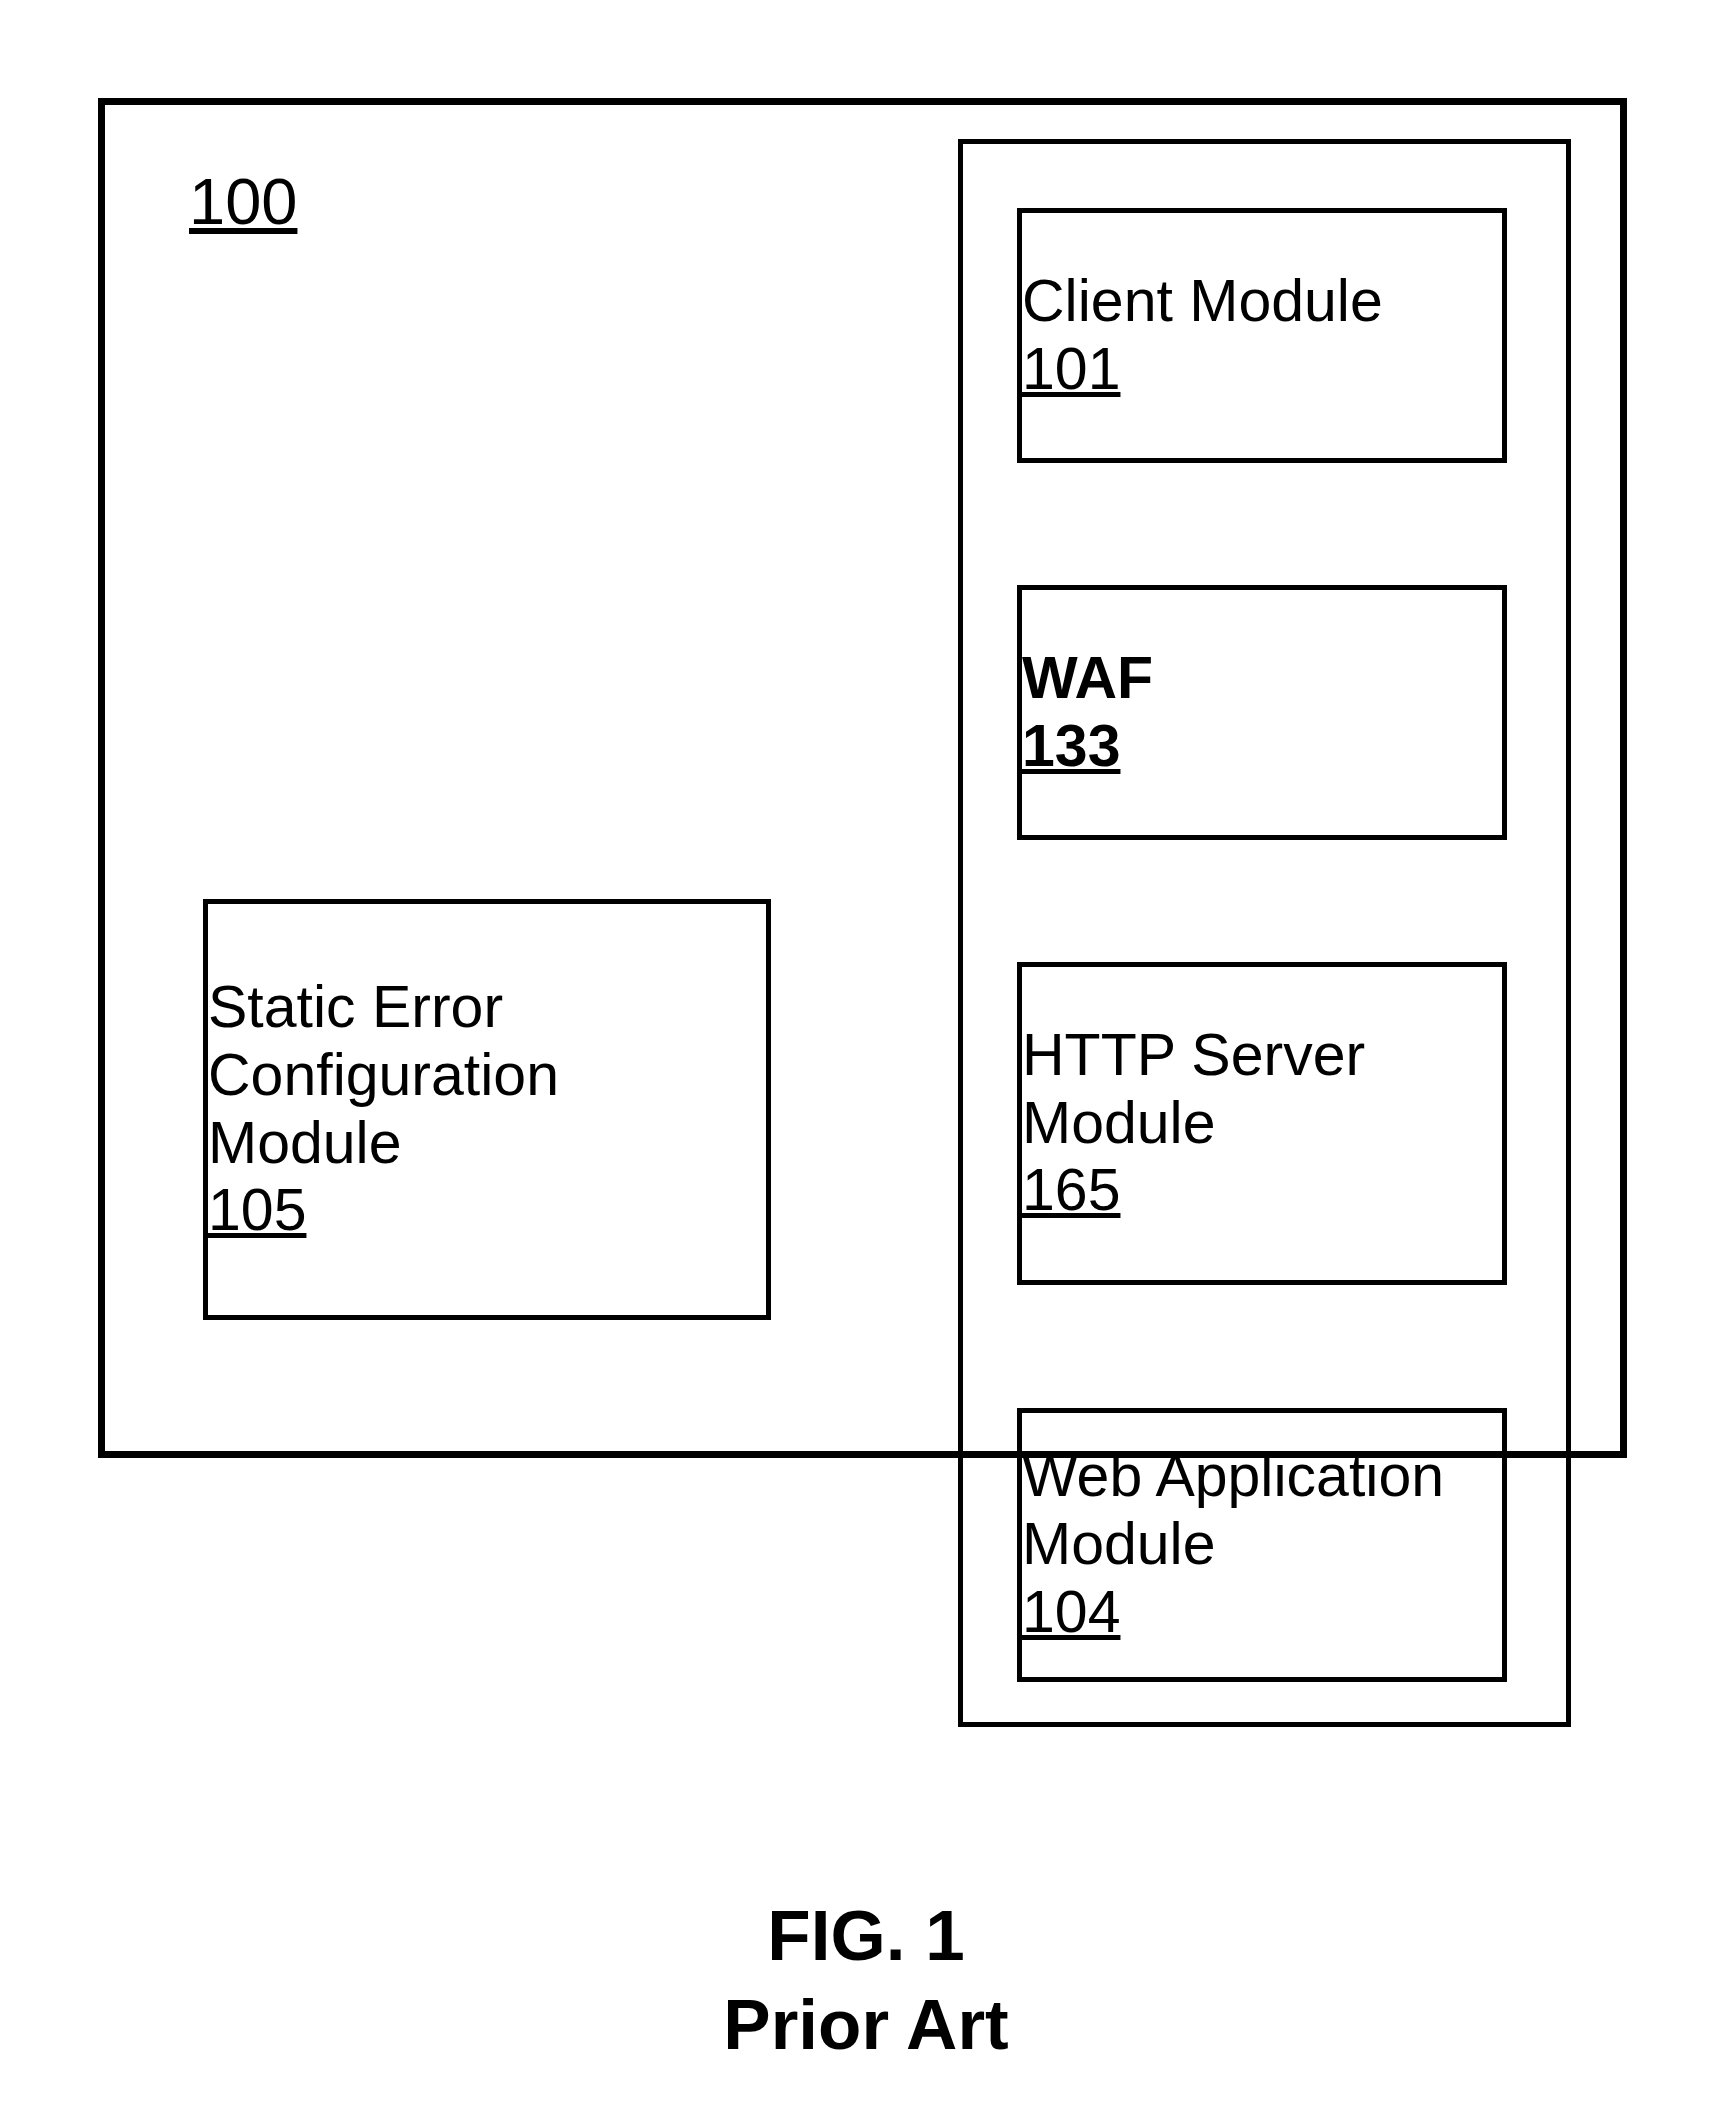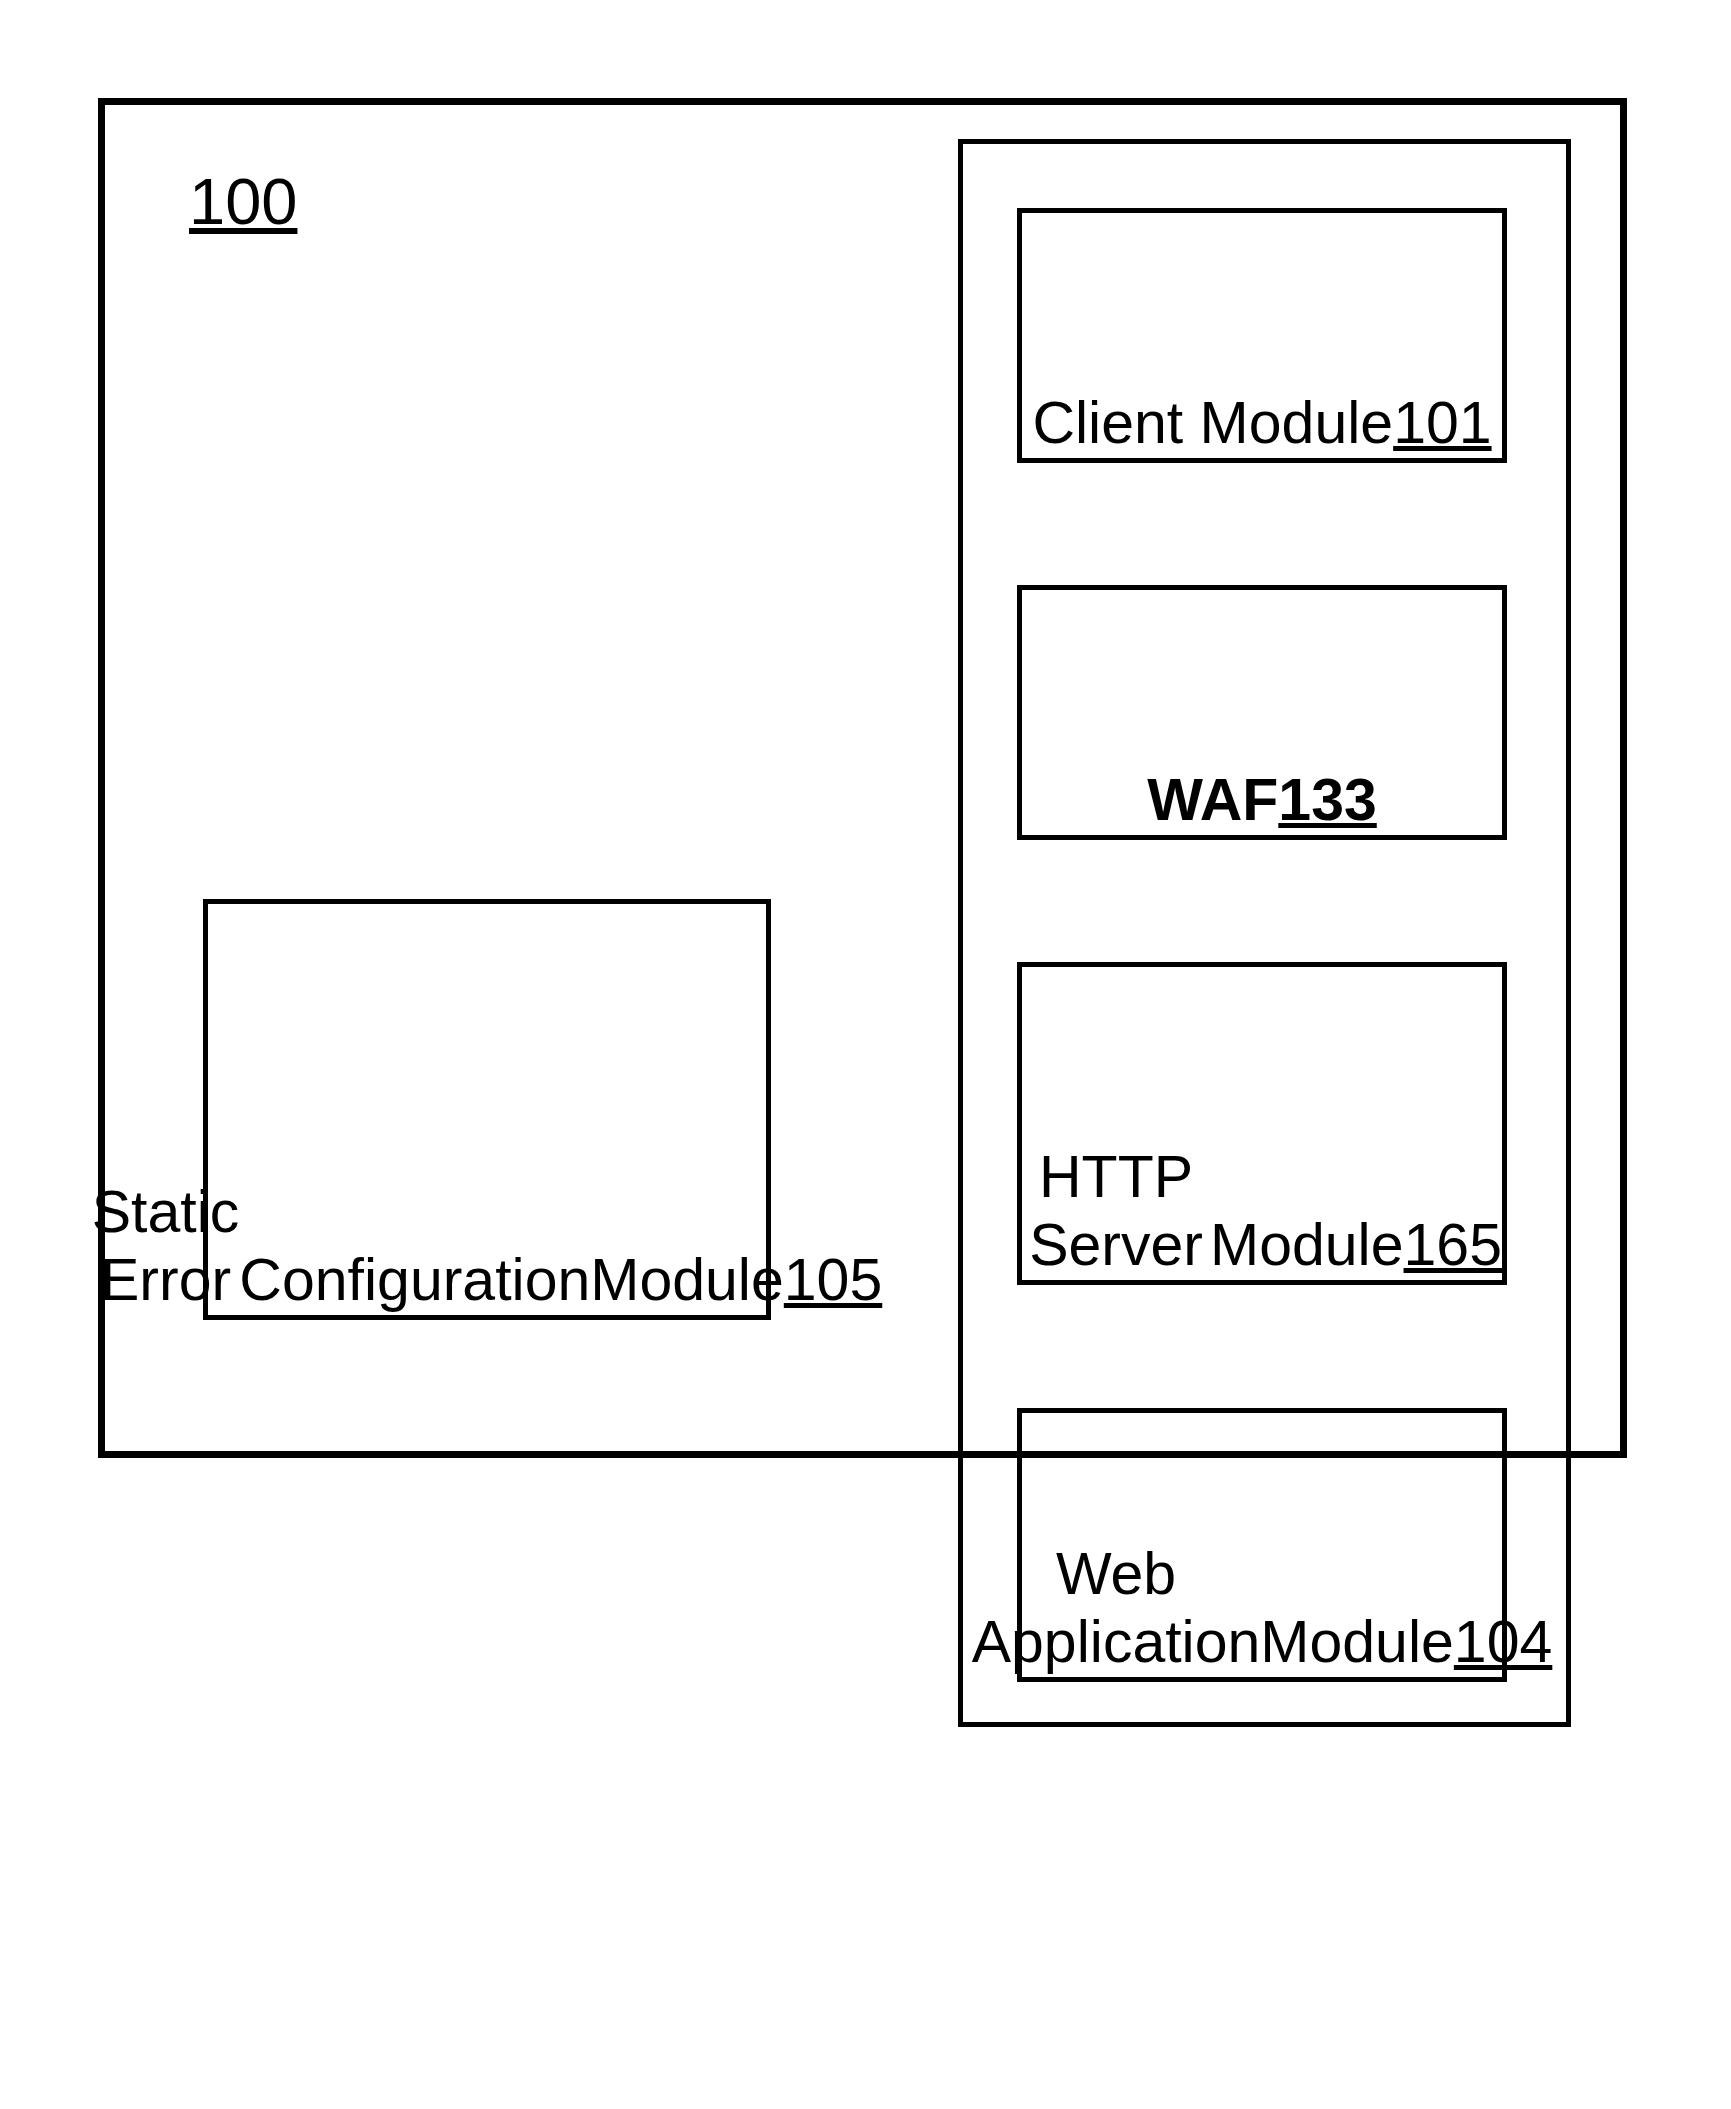--- a/index.html
+++ b/index.html
@@ -37,22 +37,22 @@
     width: 613px;
     height: 1588px;
     border: 5.9px solid #000;
     box-sizing: border-box;
   }
   .module-box {
     position: absolute;
     border: 5.9px solid #000;
     box-sizing: border-box;
     display: flex;
-    flex-direction: row;
-    align-items: flex-end;
+    flex-direction: column;
+    align-items: flex-start;
     justify-content: center;
     text-align: center;
     font-size: 59px;
     line-height: 1.15;
   }
   .module-box .ref {
     text-decoration: underline;
   }
   .left-box {
     left: 98px;
@@ -116,15 +116,19 @@
       <div class="module-box rbox rbox4">
         <div>Web Application</div>
         <div>Module</div>
         <div class="ref">104</div>
       </div>
 
     </div>
 
   </div>
 
+  <div class="caption">
+    <div>FIG. 1</div>
+    <div>Prior Art</div>
+  </div>
 
 </div>
 
 
 </body></html>

